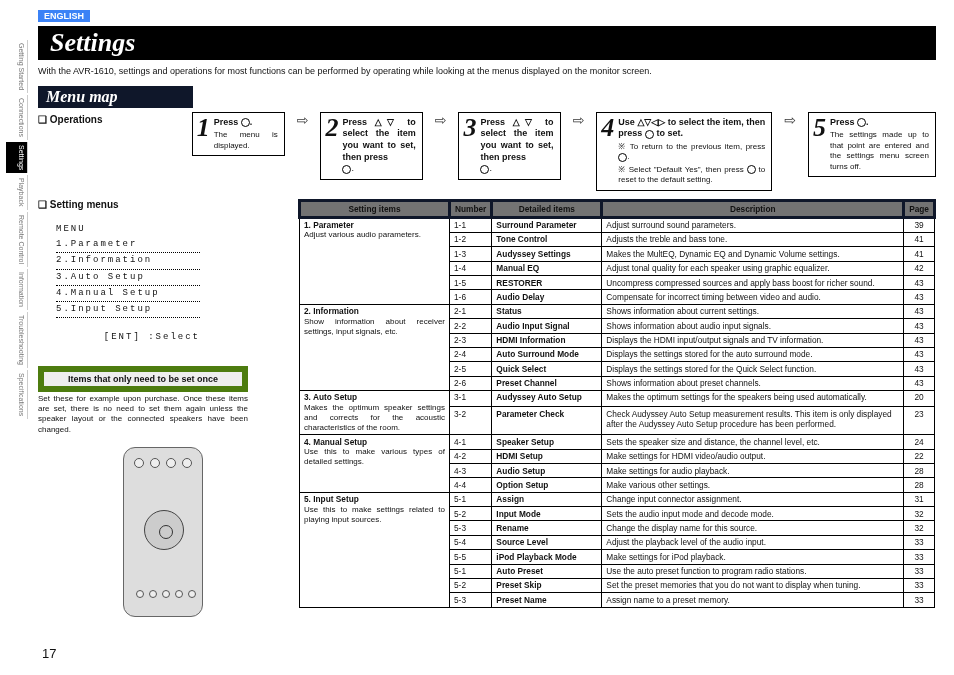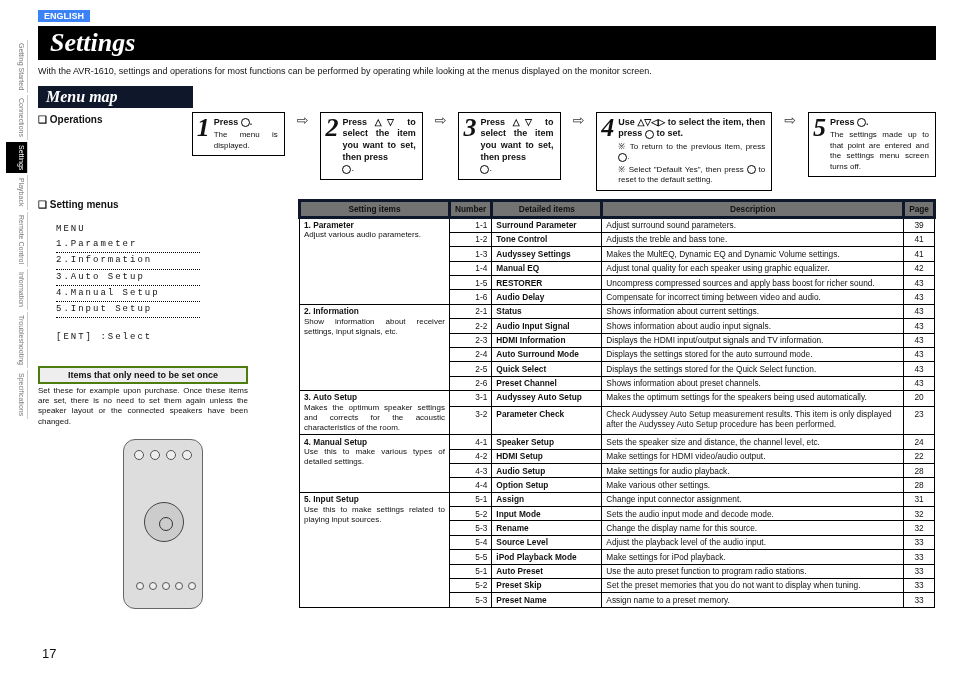--- a/index.html
+++ b/index.html
@@ -48,39 +48,39 @@
   .flex-row { display: flex; gap: 10px; align-items: flex-start; }
   .left-col { width: 250px; flex-shrink: 0; }
   .sm-label { font-weight: bold; font-size: 10px; margin-bottom: 6px; }
 
   .lcd {
     width: 160px; margin-left: 10px; padding: 6px 8px; font-family: "Courier New", monospace;
     font-size: 9px; letter-spacing: 2px; line-height: 1.7; position: relative;
   }
   .lcd .row { white-space: pre; }
   .dot-row { border-bottom: 1px dotted #000; }
-  .ent-row { margin-top: 12px; }
-
-  .once-box { border: 2px solid #4d7c0f; background: #eee; font-weight: bold; font-size: 9px; padding: 2px 4px; text-align: center; width: 210px; margin-top: 14px; }
+  .ent-row { margin-top: 12px; text-align: right; }
+
+  .once-box { border: 6px solid #4d7c0f; background: #eee; font-weight: bold; font-size: 9px; padding: 2px 4px; text-align: center; width: 210px; margin-top: 14px; }
   .once-text { font-size: 8px; line-height: 1.3; width: 210px; margin-top: 2px; text-align: justify; }
 
   .remote { width: 80px; height: 170px; margin: 12px auto 0; border: 1px solid #666; border-radius: 12px; background: #ddd; position: relative; }
   .remote .dpad { position: absolute; top: 62px; left: 20px; width: 40px; height: 40px; border: 1px solid #444; border-radius: 50%; background: #ccc; }
   .remote .dpad::after { content:""; position:absolute; top:14px; left:14px; width:12px; height:12px; border:1px solid #333; border-radius:50%; }
   .remote .btn-row { position:absolute; top:10px; left:10px; display:flex; gap:6px; }
   .remote .btn-row span { width:10px; height:10px; border:1px solid #555; border-radius:50%; display:inline-block; background:#eee; }
   .remote .btn-row2 { position:absolute; bottom:18px; left:12px; display:flex; gap:5px; }
   .remote .btn-row2 span { width:8px; height:8px; border:1px solid #555; border-radius:50%; display:inline-block; background:#eee; }
 
   .tables { flex: 1; }
   table { border-collapse: collapse; width: 100%; font-size: 8.3px; }
   th { background: #737373; font-weight: bold; border: 3px solid #0f172a; padding: 2px 4px; }
   td { border: 1px solid #000; padding: 1.5px 4px; vertical-align: top; line-height: 1.25; }
   .si-col { width: 150px; }
-  .num-col { width: 34px; text-align: right; }
+  .num-col { width: 34px; text-align: left; }
   .di-col { width: 110px; font-weight: bold; }
   .desc-col { }
   .pg-col { width: 30px; text-align: center; }
   .si-head { font-weight: bold; }
   .si-desc { font-weight: normal; font-size: 8px; text-align: justify; }
 
   .page-num { position: absolute; bottom: 14px; left: 42px; font-size: 13px; }
 </style>
 </head>
 <body>

